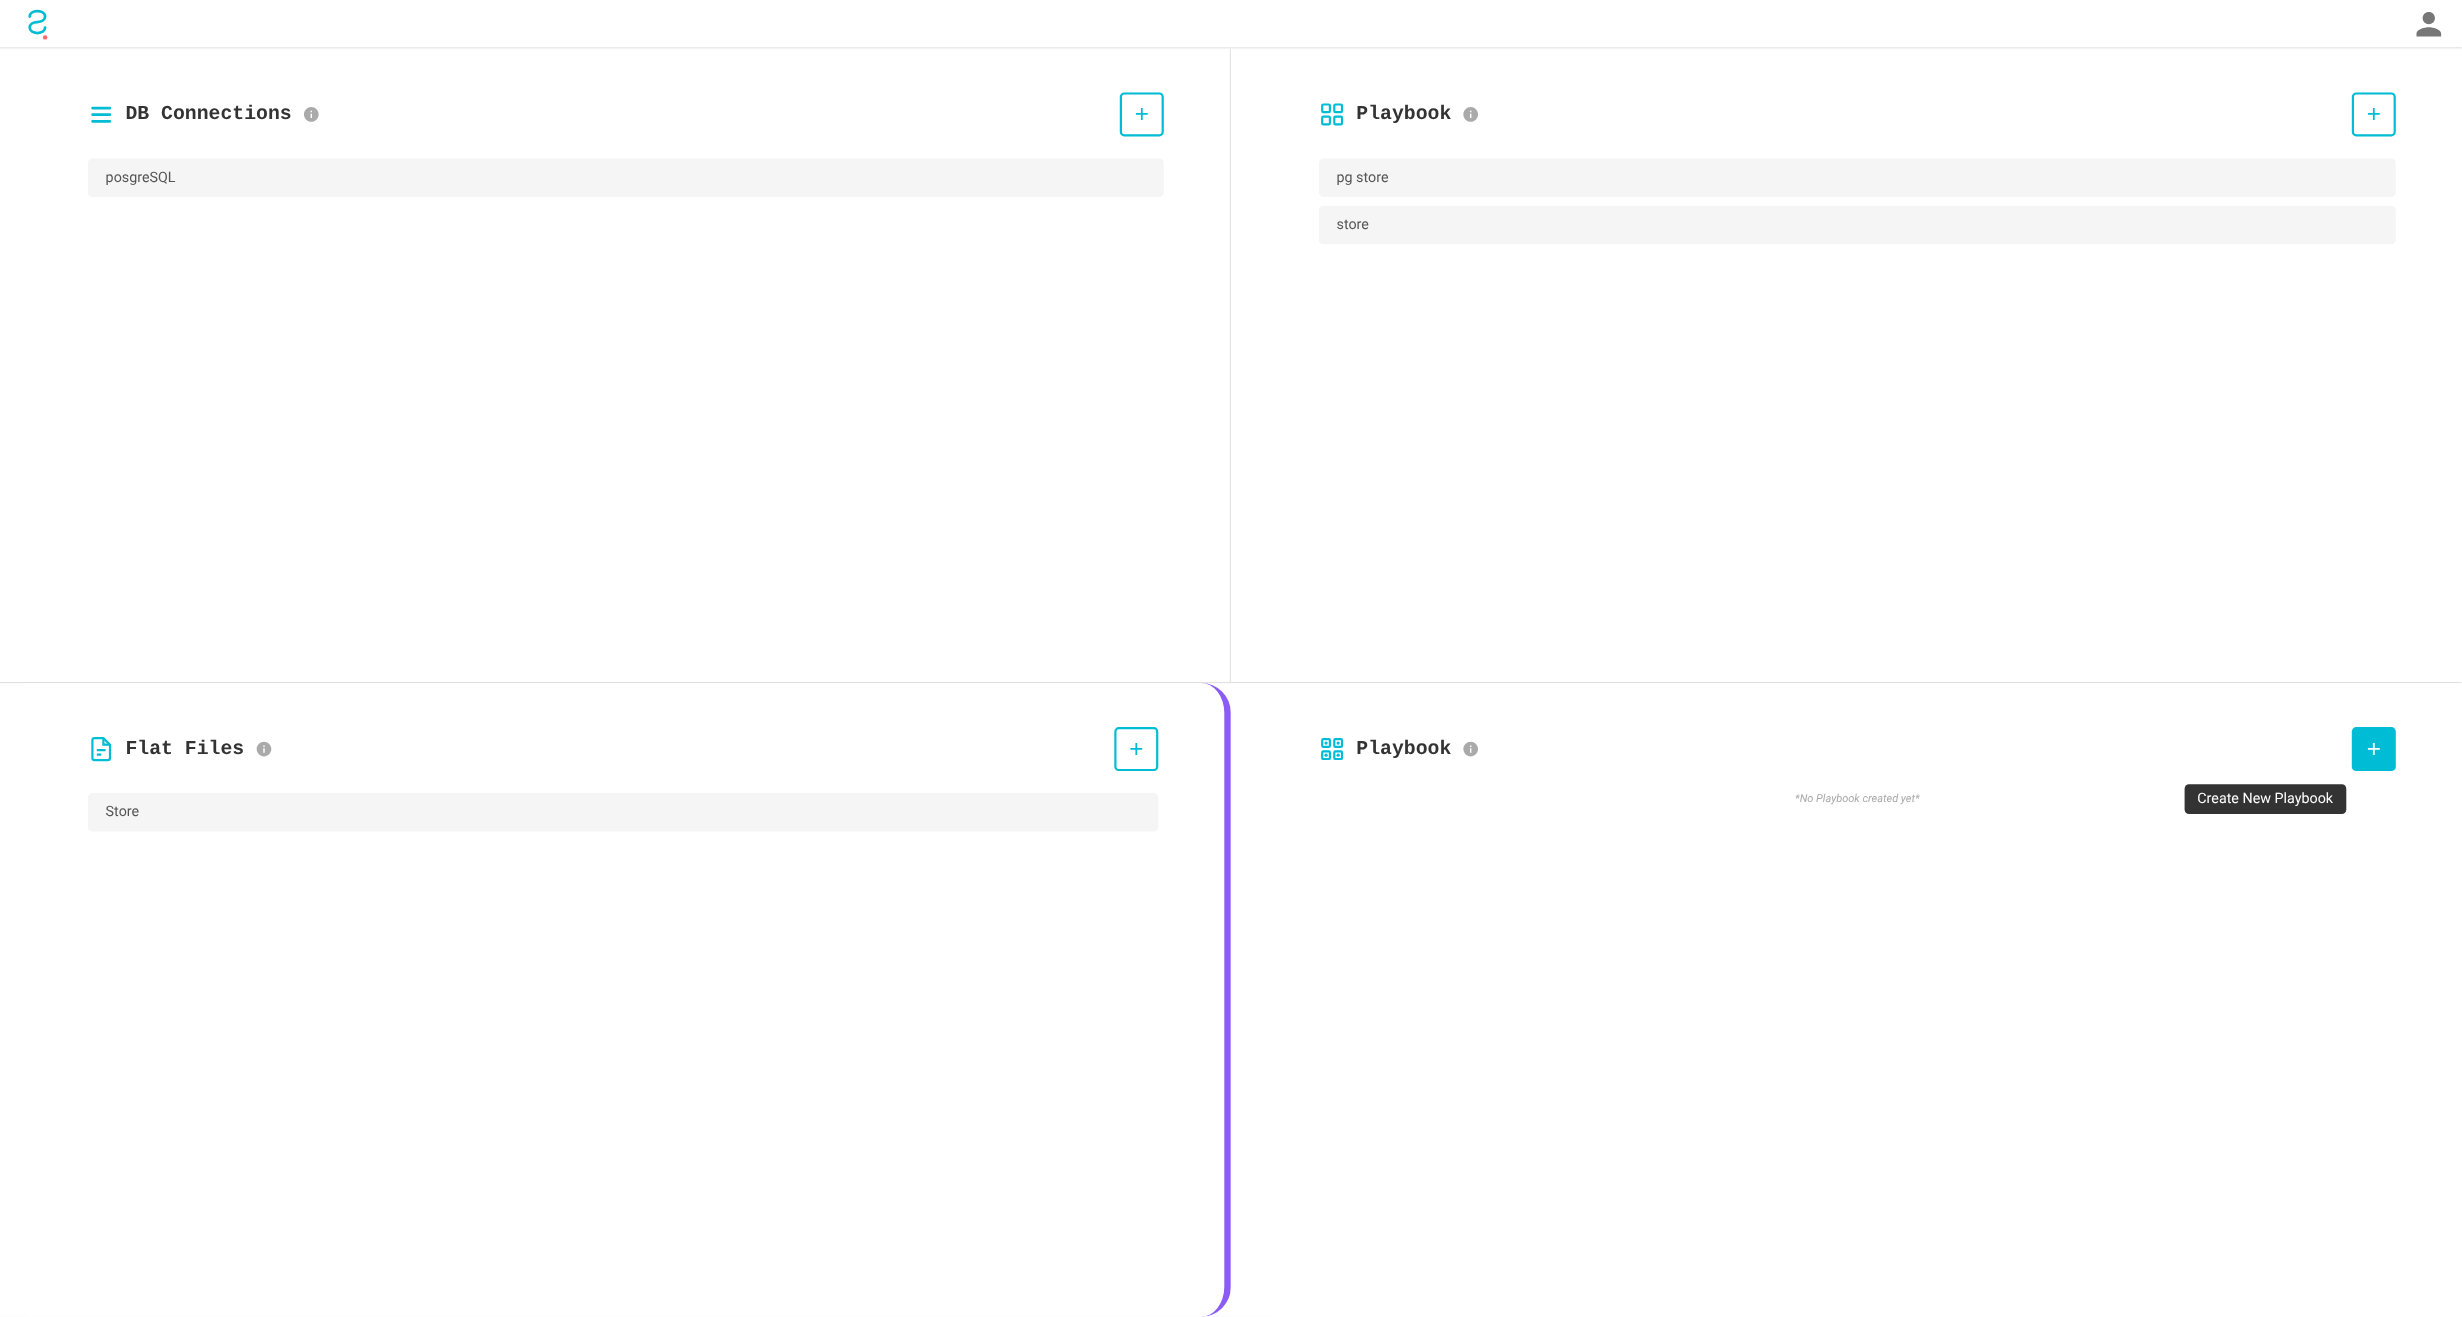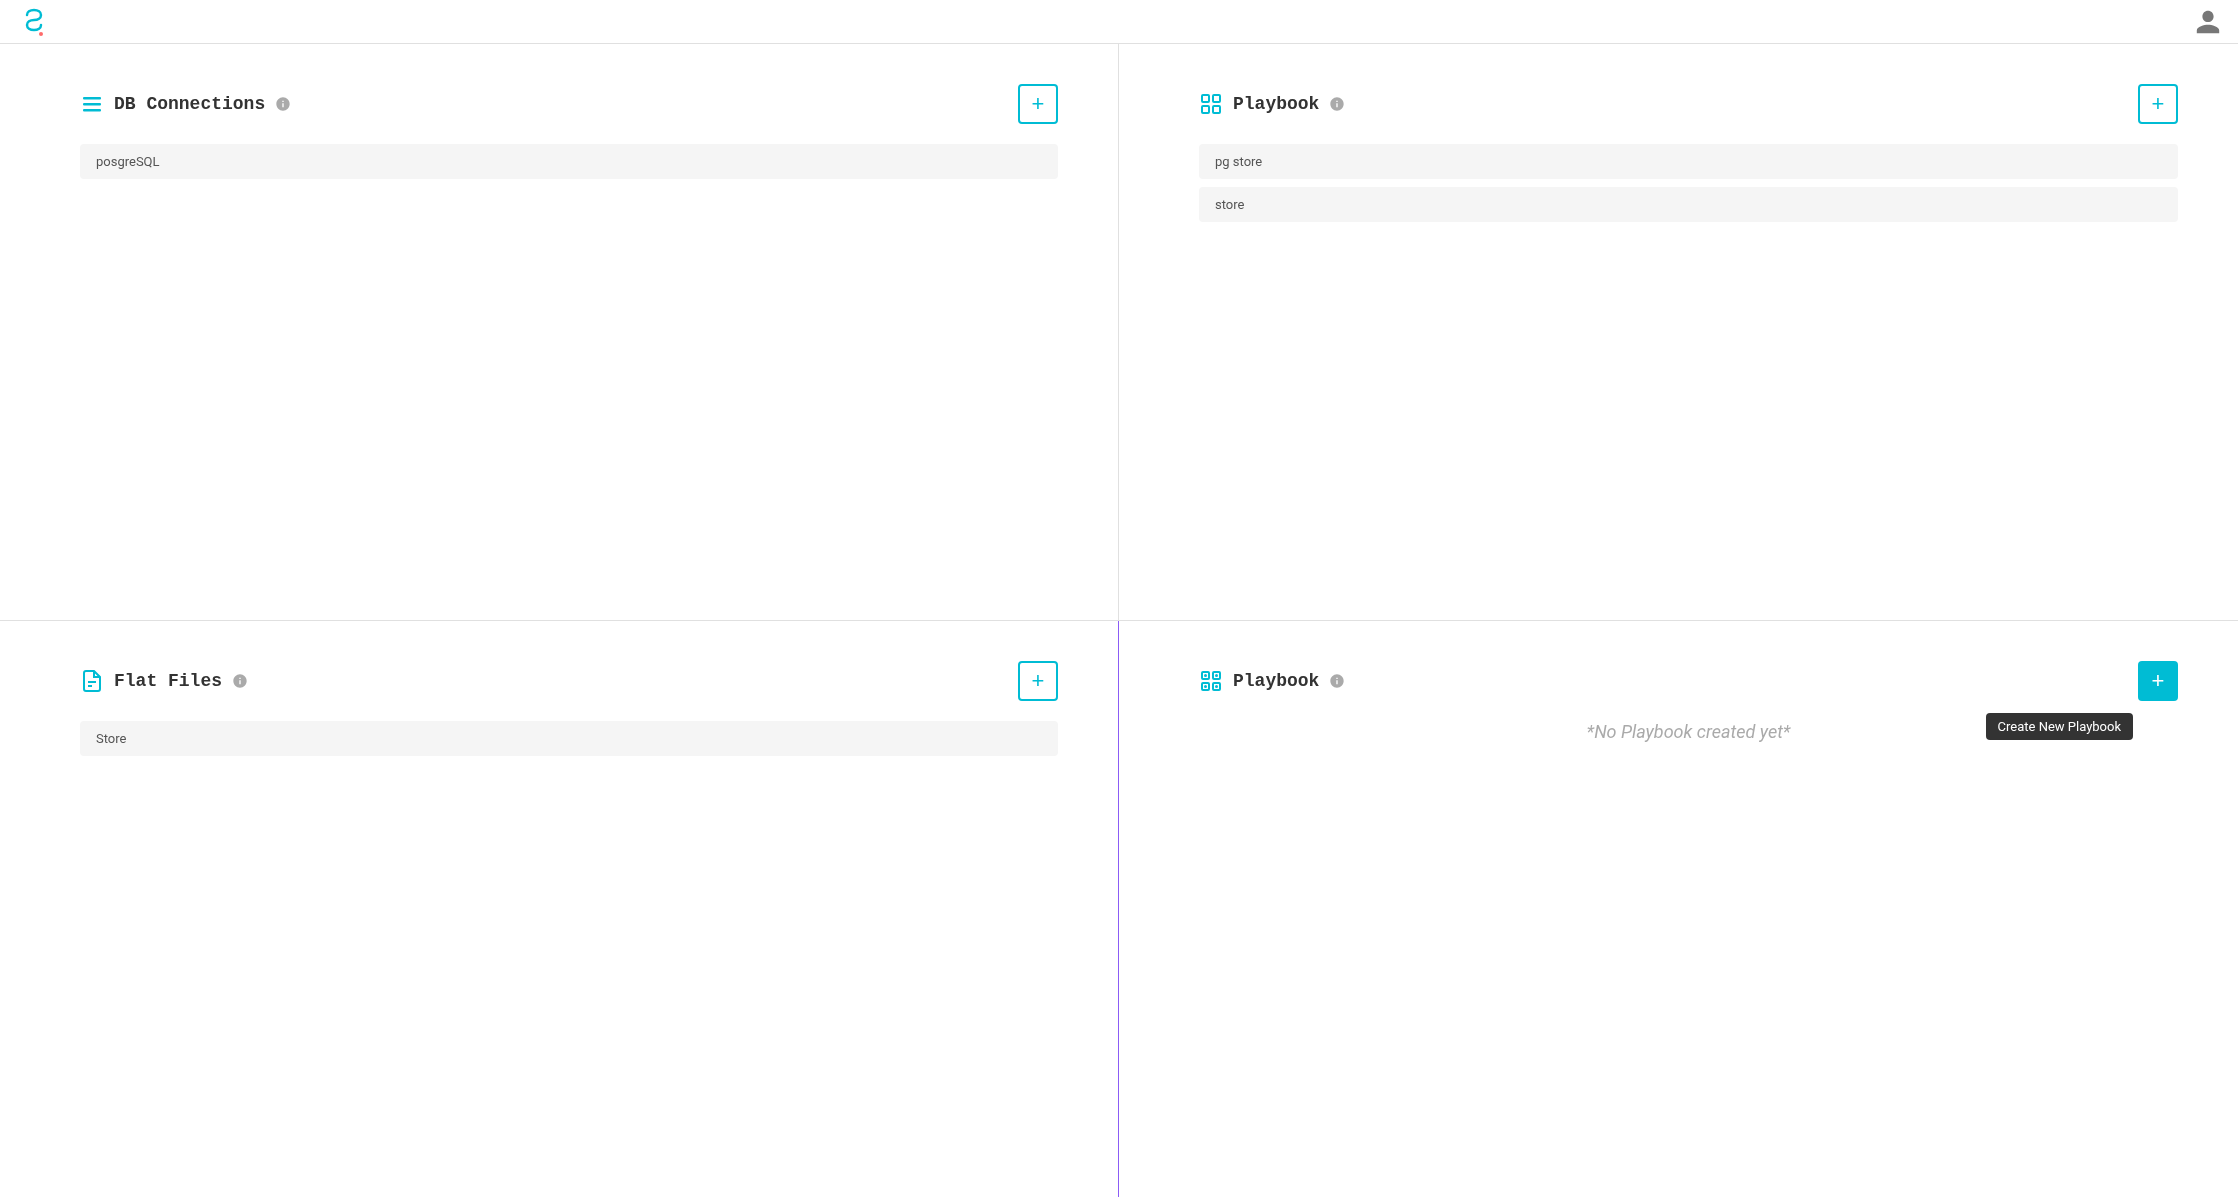--- a/index.html
+++ b/index.html
@@ -62,21 +62,22 @@
     }
 
     .quadrant:nth-child(1) {
       border-right: 1px solid #e0e0e0;
       border-bottom: 1px solid #e0e0e0;
     }
     .quadrant:nth-child(2) {
       border-bottom: 1px solid #e0e0e0;
     }
     .quadrant:nth-child(3) {
-      border-right: 1px solid #8b5cf6;
+      border-right: 6px solid #8b5cf6;
+      border-radius: 27px;
     }
 
     .section-header {
       display: flex;
       align-items: center;
       justify-content: space-between;
       margin-bottom: 20px;
     }
 
     .section-title-group {
@@ -144,21 +145,21 @@
       margin-bottom: 8px;
       font-size: 13px;
       color: #555;
     }
 
     .empty-text {
       text-align: center;
       color: #aaa;
       font-style: italic;
       margin-top: 20px;
-      font-size: 18px;
+      font-size: 10px;
     }
 
     
     .tooltip {
       position: absolute;
       background: #333;
       color: #ffffff;
       padding: 6px 12px;
       border-radius: 4px;
       font-size: 13px;

